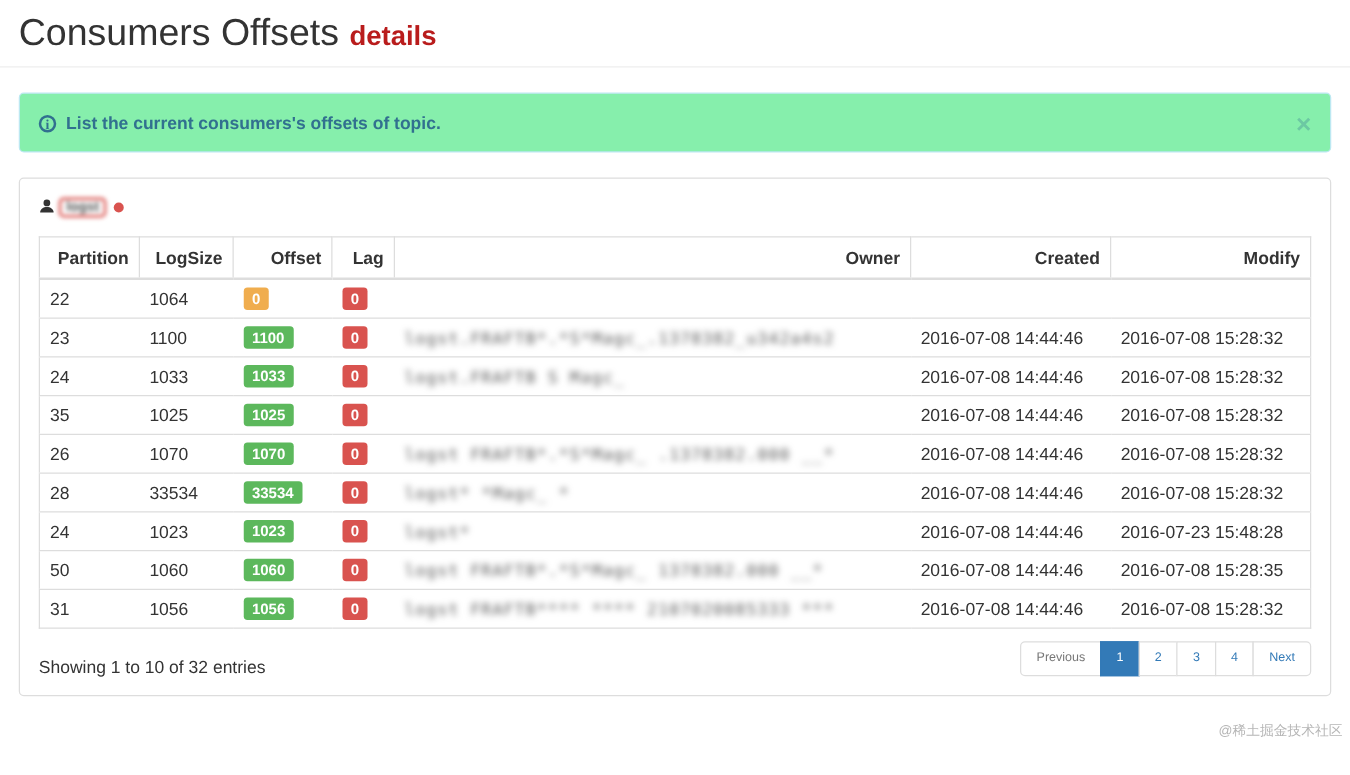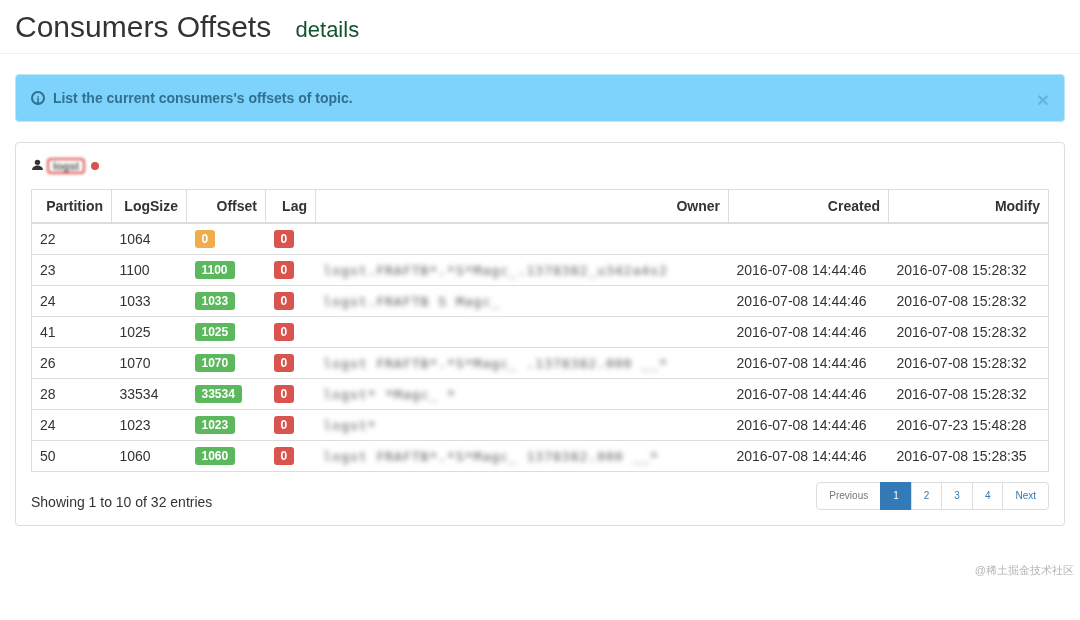--- a/index.html
+++ b/index.html
@@ -16,30 +16,29 @@
     margin-bottom: 20px;
   }
   .page-header h1 {
     font-size: 30px;
     font-weight: 500;
     color: #333;
     display: inline;
   }
   .page-header small {
     font-size: 22px;
-    color: #14532d;
-    font-weight: 400;
-    margin-left: 16px;
+    color: #b91c1c;
+    font-weight: 700;
   }
   .alert {
     padding: 15px 35px 15px 15px;
     margin: 0 15px 20px;
     border: 1px solid #bce8f1;
     border-radius: 4px;
-    background-color: #7dd3fc;
+    background-color: #86efac;
     color: #31708f;
     position: relative;
     font-weight: 700;
   }
   .alert .close {
     position: absolute;
     right: 15px;
     top: 13px;
     font-size: 21px;
     font-weight: 700;
@@ -164,21 +163,21 @@
   .pagination li:last-child a { border-radius: 0 4px 4px 0; }
   .pagination li.active a {
     background: #337ab7;
     border-color: #337ab7;
     color: #fff;
   }
   .pagination li.disabled a { color: #777; cursor: not-allowed; }
   .watermark {
     position: fixed;
     right: 6px;
-    bottom: 42px;
+    bottom: 28px;
     font-size: 11px;
     color: rgba(120,120,120,0.55);
     pointer-events: none;
   }
 </style>
 </head>
 <body>
 
 <div class="page-header">
   <h1>
@@ -240,21 +239,21 @@
         <tr>
           <td>24</td>
           <td>1033</td>
           <td><span class="label label-green">1033</span></td>
           <td><span class="label label-red">0</span></td>
           <td><span class="owner-blur">logst.FRAFTB  S  Magc_           </span></td>
           <td>2016-07-08 14:44:46</td>
           <td>2016-07-08 15:28:32</td>
         </tr>
         <tr>
-          <td>41</td>
+          <td>35</td>
           <td>1025</td>
           <td><span class="label label-green">1025</span></td>
           <td><span class="label label-red">0</span></td>
           <td><span class="owner-blur">                                          </span></td>
           <td>2016-07-08 14:44:46</td>
           <td>2016-07-08 15:28:32</td>
         </tr>
         <tr>
           <td>26</td>
           <td>1070</td>
@@ -283,20 +282,29 @@
           <td>2016-07-23 15:48:28</td>
         </tr>
         <tr>
           <td>50</td>
           <td>1060</td>
           <td><span class="label label-green">1060</span></td>
           <td><span class="label label-red">0</span></td>
           <td><span class="owner-blur">logst FRAFTB*.*S*Magc_  1378382.000 __*</span></td>
           <td>2016-07-08 14:44:46</td>
           <td>2016-07-08 15:28:35</td>
+        </tr>
+        <tr>
+          <td>31</td>
+          <td>1056</td>
+          <td><span class="label label-green">1056</span></td>
+          <td><span class="label label-red">0</span></td>
+          <td><span class="owner-blur">logst FRAFTB**** **** 2107020085333 *** </span></td>
+          <td>2016-07-08 14:44:46</td>
+          <td>2016-07-08 15:28:32</td>
         </tr>
       </tbody>
   </table>
 
   <div class="table-footer">
     <div class="showing">Showing 1 to 10 of 32 entries</div>
     <ul class="pagination" id="pagination">
         <li class="disabled">
           <a href="#">Previous</a>
         </li>

